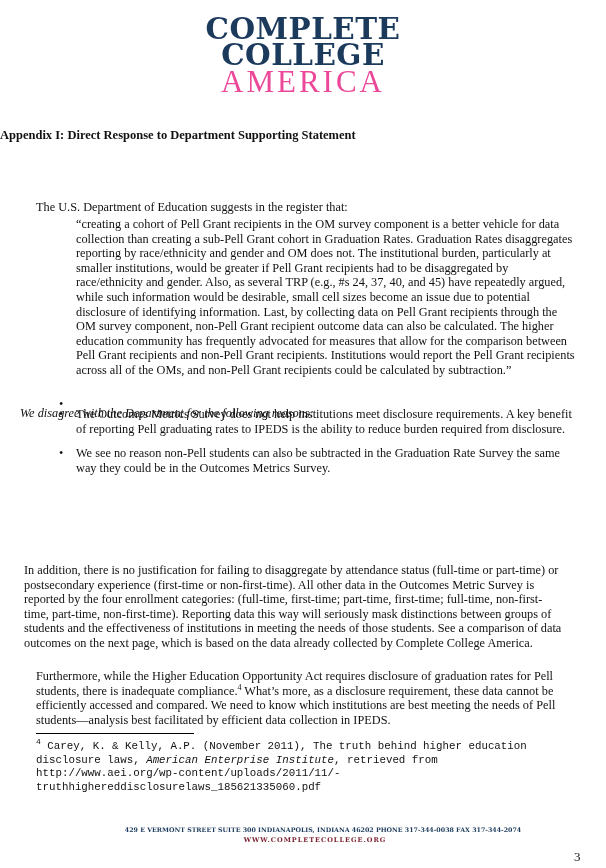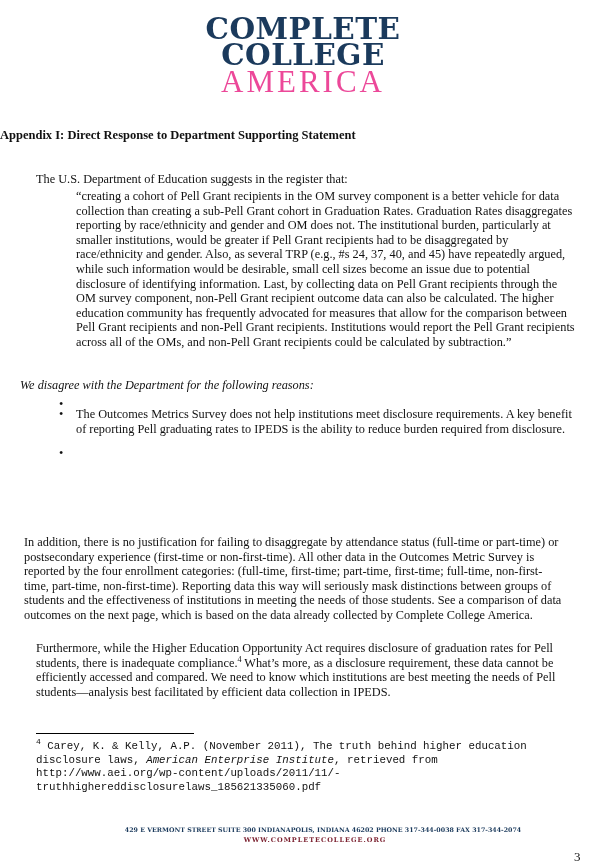--- a/index.html
+++ b/index.html
@@ -6,21 +6,21 @@
   body { width:606px; height:868px; position:relative; overflow:hidden;
          font-family:"DejaVu Serif", serif; color:#111; }
   .logo-line1, .logo-line2 { font-family:"DejaVu Serif", serif; font-weight:bold; color:#1b3a5c;
          font-size:30px; letter-spacing:0.5px; line-height:26px; transform:scaleX(0.98); }
   .logo-line1 { position:absolute; top:16px; left:0; width:606px; text-align:center; }
   .logo-line2 { position:absolute; top:42px; left:0; width:606px; text-align:center; }
   .logo-line3 { position:absolute; top:67px; left:0; width:606px; text-align:center;
          font-family:"Liberation Serif", serif; color:#ec4899; font-size:31px; letter-spacing:3px; line-height:30px; }
   .heading { position:absolute; top:128px; left:0; width:606px; text-align:left;
          font-family:"Liberation Serif", serif; font-weight:bold; font-size:12.5px; }
-  .txt { position:absolute; font-family:"Liberation Serif", serif; font-size:12.3px; line-height:14.6px; color:#111; }
+  .txt { position:absolute; font-family:"Liberation Serif", serif; font-size:12.3px; line-height:14.6px; color:#111;margin-top:28px; }
   .intro { top:172px; left:36px; width:540px; }
   .quote { top:189px; left:76px; width:500px; }
   .disagree { top:378px; left:20px; width:540px;font-style:italic; }
   ul.bullets { position:absolute; top:397px; left:36px; width:540px; margin:0; padding:0; list-style:none;
          font-family:"Liberation Serif", serif; font-size:12.3px; line-height:14.6px; }
   ul.bullets li { position:relative; padding-left:40px; margin-bottom:10px; }
   ul.bullets li .bul { position:absolute; left:23px; top:0; }
   .para1 { top:535px; left:24px; width:540px; }
   .para2 { top:641px; left:36px; width:540px; }
   .sup { font-size:8px; vertical-align:super; line-height:0; }
@@ -53,20 +53,21 @@
 <ul class="bullets">
   <li>
     <span class="bul">•</span>
   </li>
   <li>
     <span class="bul">•</span>
     <span>The Outcomes Metrics Survey does not help institutions meet disclosure requirements. A key benefit of reporting Pell graduating rates to IPEDS is the ability to reduce burden required from disclosure.</span>
   </li>
   <li>
     <span class="bul">•</span>
+    <span>We see no reason non-Pell students can also be subtracted in the Graduation Rate Survey the same way they could be in the Outcomes Metrics Survey.</span>
   </li>
 </ul>
 
 <div class="txt para1">In addition, there is no justification for failing to disaggregate by attendance status (full-time or part-time) or postsecondary experience (first-time or non-first-time). All other data in the Outcomes Metric Survey is reported by the four enrollment categories: (full-time, first-time; part-time, first-time; full-time, non-first-time, part-time, non-first-time). Reporting data this way will seriously mask distinctions between groups of students and the effectiveness of institutions in meeting the needs of those students. See a comparison of data outcomes on the next page, which is based on the data already collected by Complete College America.</div>
 
 <div class="txt para2">
   <span>Furthermore, while the Higher Education Opportunity Act requires disclosure of graduation rates for Pell students, there is inadequate compliance.</span><span class="sup">4</span><span> What’s more, as a disclosure requirement, these data cannot be efficiently accessed and compared. We need to know which institutions are best meeting the needs of Pell students—analysis best facilitated by efficient data collection in IPEDS.</span>
 </div>
 
 <div class="fn-rule"></div>

